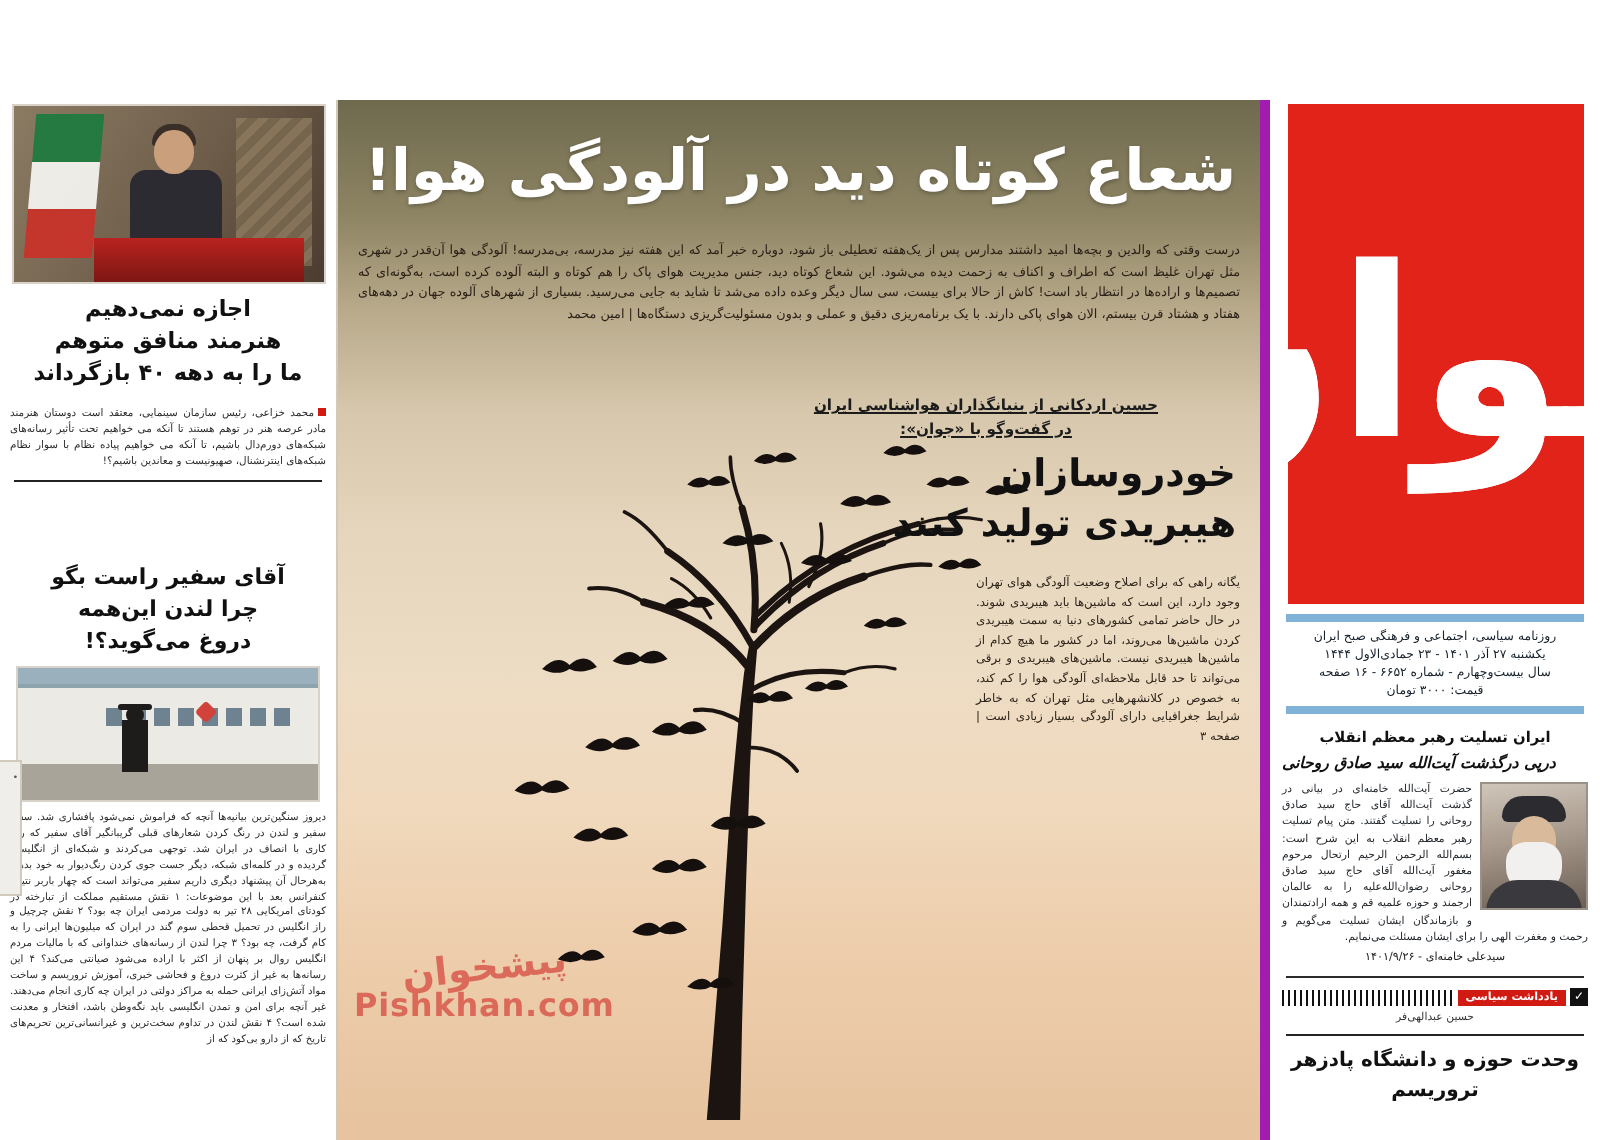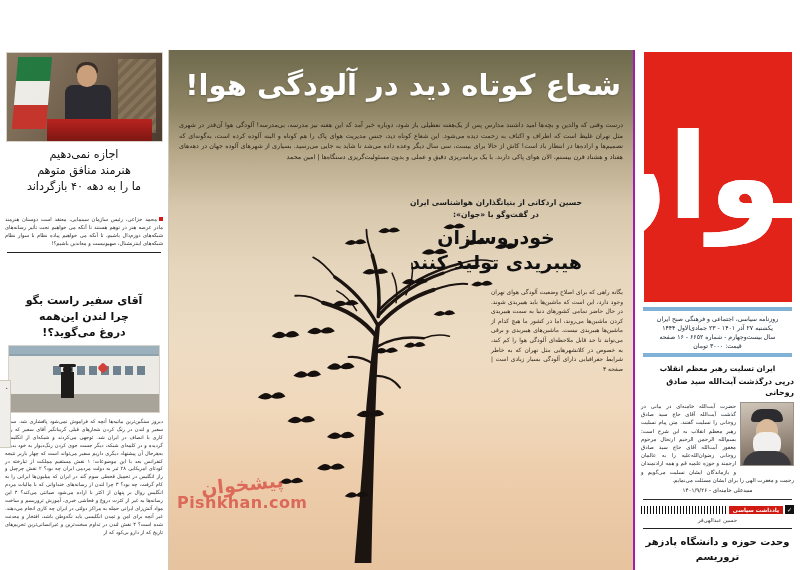--- a/index.html
+++ b/index.html
@@ -43,22 +43,22 @@
     direction:rtl;
   }
 
   
   .rbox{margin-top:4px;direction:rtl;}
   .rbox .kicker{
     font-size:7.4px;font-weight:700;text-align:center;color:#111;
     line-height:11px;margin-bottom:2px;
   }
   .rbox .kicker2{
-    font-size:7.8px;font-weight:700;text-align:right;color:#111;
-    line-height:11px;margin-bottom:4px;
+    font-size:7.8px;font-weight:700;text-align:left;color:#111;
+    line-height:11px;margin-bottom:4px;font-style:italic;
   }
   .rbox .body{
     font-size:5.4px;line-height:8.2px;text-align:justify;color:#23282d;
   }
   .portrait{
     float:right;width:52px;height:62px;margin:0 0 3px 4px;
     background:linear-gradient(170deg,#cfc6ba 0%,#a89a8c 45%,#6b5f54 100%);
     border:1px solid #9a9288;position:relative;overflow:hidden;
   }
   .portrait .turban{
@@ -101,21 +101,21 @@
     text-align:center;font-size:5.4px;color:#333;direction:rtl;margin:2px 0 3px 0;
   }
   .note-head{
     text-align:center;font-size:10px;font-weight:700;line-height:15px;
     color:#111;direction:rtl;
   }
 
   
   .col-main{
     flex:1 1 auto;position:relative;background:#efe6d8;overflow:hidden;
-    border-right:2px solid #a21caf;border-left:1px solid #cfcabb;
+    border-right:5px solid #a21caf;border-left:1px solid #cfcabb;
   }
   .photo-bg{
     position:absolute;inset:0;
     background:linear-gradient(180deg,#6f6a4e 0%,#8d8463 11%,#b7a98a 20%,
       #d7c7ac 30%,#e6d6bd 42%,#eddcc4 55%,#f0d9bd 68%,#edcdab 82%,#e7c39f 100%);
   }
   .head-band{
     position:absolute;left:0;right:0;top:8px;height:54px;
     display:flex;align-items:center;justify-content:flex-start;
     padding:0 12px;box-sizing:border-box;
@@ -183,22 +183,22 @@
   .lphoto .podium{
     position:absolute;left:40px;bottom:0;width:105px;height:22px;
     background:linear-gradient(180deg,#b9231f 0%,#7d1713 100%);
   }
   .lphoto .panel{
     position:absolute;right:6px;top:6px;width:38px;height:74px;
     background:repeating-linear-gradient(135deg,#8d7a5e 0 4px,#7a6950 4px 8px);
     opacity:.85;
   }
   .lhead{
-    font-size:11.2px;font-weight:400;line-height:16px;text-align:center;
-    color:#111;margin:0 0 20px 0;
+    font-size:11.2px;font-weight:700;line-height:16px;text-align:center;
+    color:#111;margin:0 0 8px 0;
   }
   .lbody{
     font-size:5.2px;line-height:8px;text-align:justify;color:#2a2a2a;
   }
   .redsq{display:inline-block;width:4px;height:4px;background:#d11a12;margin-left:2px;}
   .sep-line{height:1px;background:#222;margin:5px 2px;}
   .lhead2{
     font-size:11px;font-weight:700;line-height:16px;text-align:center;
     color:#111;margin:4px 0 4px 0;
   }
@@ -358,23 +358,23 @@
           <path d="M178 196 q6 -6 11 -2 q6 -5 11 1 q-6 3 -11 1 q-5 3 -11 0 Z"></path>
         </g>
       </svg>
 
       <div class="head-band">
         <div class="main-head">شعاع کوتاه دید در آلودگی هوا!</div>
       </div>
 
       <div class="lead">درست وقتی که والدین و بچه‌ها امید داشتند مدارس پس از یک‌هفته تعطیلی باز شود، دوباره خبر آمد که این هفته نیز مدرسه، بی‌مدرسه! آلودگی هوا آن‌قدر در شهری مثل تهران غلیظ است که اطراف و اکناف به زحمت دیده می‌شود. این شعاع کوتاه دید، جنس مدیریت هوای پاک را هم کوتاه و البته آلوده کرده است، به‌گونه‌ای که تصمیم‌ها و اراده‌ها در انتظار باد است! کاش از حالا برای بیست، سی سال دیگر وعده داده می‌شد تا شاید به جایی می‌رسید. بسیاری از شهرهای آلوده جهان در دهه‌های هفتاد و هشتاد قرن بیستم، الان هوای پاکی دارند. با یک برنامه‌ریزی دقیق و عملی و بدون مسئولیت‌گریزی دستگاه‌ها | امین محمد</div>
 
-      <div class="sub-kicker" style="white-space:pre-line;">حسین اردکانی از بنیانگذاران هواشناسی ایران
+      <div class="sub-kicker" style="white-space:pre-line;text-decoration:underline;">حسین اردکانی از بنیانگذاران هواشناسی ایران
 در گفت‌وگو با «جوان»:</div>
-      <div class="sub-head" style="white-space:pre-line;">خودروسازان
+      <div class="sub-head" style="white-space:pre-line;text-align:right;">خودروسازان
 هیبریدی تولید کنند</div>
       <div class="sub-body">یگانه راهی که برای اصلاح وضعیت آلودگی هوای تهران وجود دارد، این است که ماشین‌ها باید هیبریدی شوند. در حال حاضر تمامی کشورهای دنیا به سمت هیبریدی کردن ماشین‌ها می‌روند، اما در کشور ما هیچ کدام از ماشین‌ها هیبریدی نیست. ماشین‌های هیبریدی و برقی می‌تواند تا حد قابل ملاحظه‌ای آلودگی هوا را کم کند، به خصوص در کلانشهرهایی مثل تهران که به خاطر شرایط جغرافیایی دارای آلودگی بسیار زیادی است | صفحه ۳</div>
 
       <div class="watermark">
         <span class="wm-fa">پیشخوان</span>
         <span class="wm-en">Pishkhan.com</span>
       </div>
     </div>
 
     <div class="col-left">

